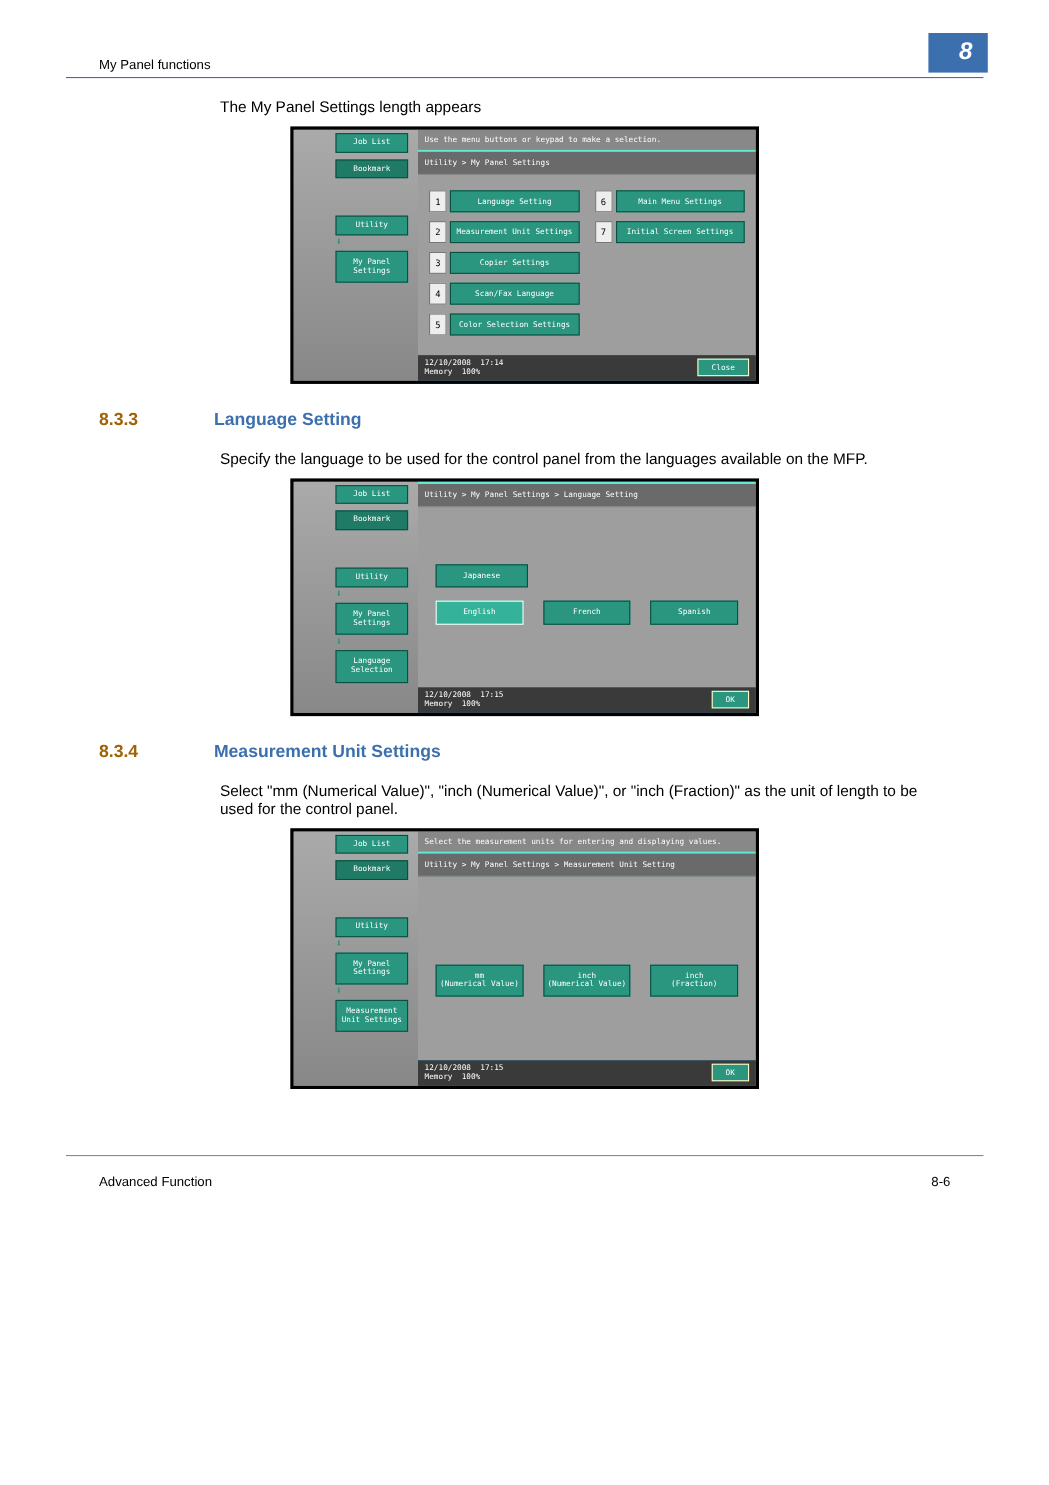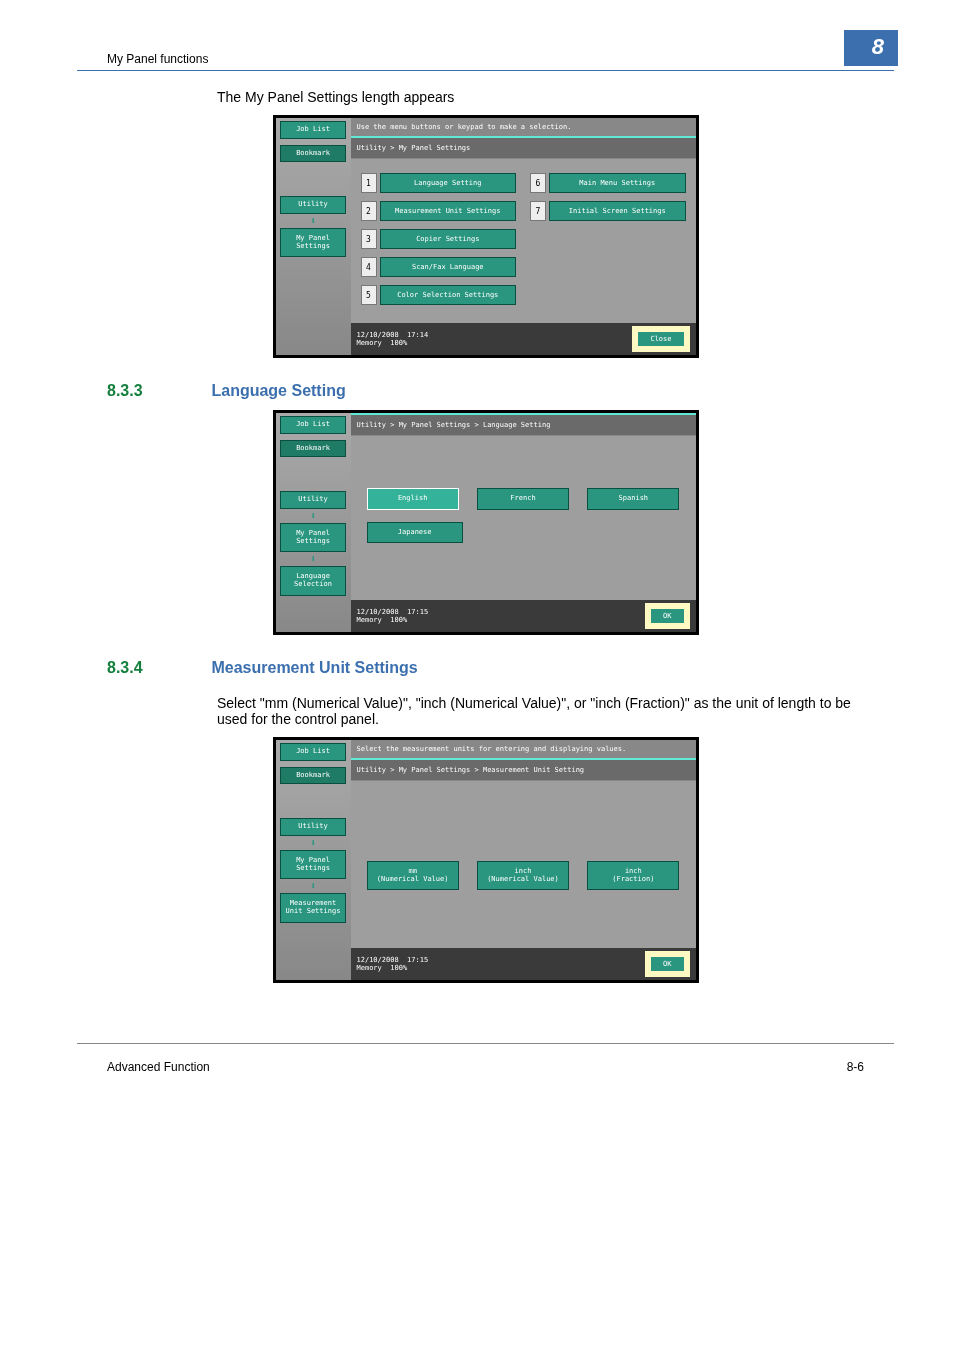--- a/index.html
+++ b/index.html
@@ -4,21 +4,20 @@
 <style>
   body {
     margin: 0;
     background: #fff;
     font-family: Arial, Helvetica, sans-serif;
     color: #000;
     width: 954px;
   }
   .page {
     padding: 30px 60px 30px 60px;
-    margin-left: 17px;
   }
   .header-row {
     display: flex;
     align-items: flex-end;
     justify-content: space-between;
     border-bottom: 1px solid #3b6fae;
     padding-bottom: 4px;
   }
   .header-left {
     font-size: 12px;
@@ -41,21 +40,21 @@
   .body-line {
     font-size: 14px;
     margin: 18px 0 10px 110px;
   }
   .section-head {
     margin-top: 24px;
     margin-bottom: 6px;
   }
   .section-num {
     display: inline-block;
-    color: #15803d;
+    color: #a16207;
     font-weight: bold;
     font-size: 16px;
     width: 100px;
   }
   .section-title {
     color: #3b6fae;
     font-weight: bold;
     font-size: 16px;
   }
   .footer-row {
@@ -76,22 +75,23 @@
     border: 3px solid #000;
     background: #9e9e9e;
     font-family: "Lucida Console", Monaco, monospace;
   }
   .panel-flex { display: flex; }
   .side-col {
     width: 75px;
     background: linear-gradient(#aaa,#888);
     display: flex;
     flex-direction: column;
-    align-items: center;
+    align-items: flex-start;
     padding-top: 0;
+    padding-left: 38px;
   }
   .side-btn {
     width: 64px;
     text-align: center;
     font-size: 7px;
     color: #fff;
     background: #2a967f;
     border: 1px solid #0a5040;
     padding: 4px 0;
     margin: 3px 0;
@@ -184,21 +184,21 @@
     display: flex;
     justify-content: space-between;
     align-items: center;
   }
   .status-meta { line-height: 1.2; }
   .close-btn {
     background: #2a967f;
     color: #fff;
     font-size: 7px;
     padding: 3px 12px;
-    border: 6px solid #fef9c3;
+    border: 1px solid #fef9c3;
   }
 </style>
 </head>
 <body>
 
 <div class="page">
   <div class="header-row">
     <div class="header-left">My Panel functions</div>
     <div class="chapter-badge">8</div>
   </div>
@@ -262,48 +262,49 @@
             <div class="close-btn">Close</div>
           </div>
         </div>
       </div>
     </div>
 
     <div class="section-head">
       <span class="section-num">8.3.3</span>
       <span class="section-title">Language Setting</span>
     </div>
+    <div class="body-line">Specify the language to be used for the control panel from the languages available on the MFP.</div>
 
     <div class="panel">
       <div class="panel-flex">
         <div class="side-col">
           <div class="side-btn">Job List</div>
           <div class="side-btn dark">Bookmark</div>
           <div style="height:28px"></div>
           <div class="side-btn">Utility</div>
           <div class="side-arrow">⬇</div>
           <div class="side-btn tall" style="white-space:pre-line">My Panel
 Settings</div>
           <div class="side-arrow">⬇</div>
           <div class="side-btn tall" style="white-space:pre-line">Language
 Selection</div>
         </div>
         <div class="main-col">
           <div class="breadcrumb">Utility &gt; My Panel Settings &gt; Language Setting</div>
           <div class="main-body">
             <div style="height:26px"></div>
             <div class="option-row">
+              <div class="opt-btn">Japanese</div>
+              <div style="flex:1"></div>
+              <div style="flex:1"></div>
+            </div>
+            <div class="option-row">
               <div class="opt-btn selected">English</div>
               <div class="opt-btn">French</div>
               <div class="opt-btn">Spanish</div>
-            </div>
-            <div class="option-row">
-              <div class="opt-btn">Japanese</div>
-              <div style="flex:1"></div>
-              <div style="flex:1"></div>
             </div>
           </div>
           <div class="status-row">
             <div class="status-meta">
               <span>12/10/2008</span>&nbsp;&nbsp;<span>17:15</span><br>
               <span>Memory</span>&nbsp;&nbsp;<span>100%</span>
             </div>
             <div class="close-btn">OK</div>
           </div>
         </div>

